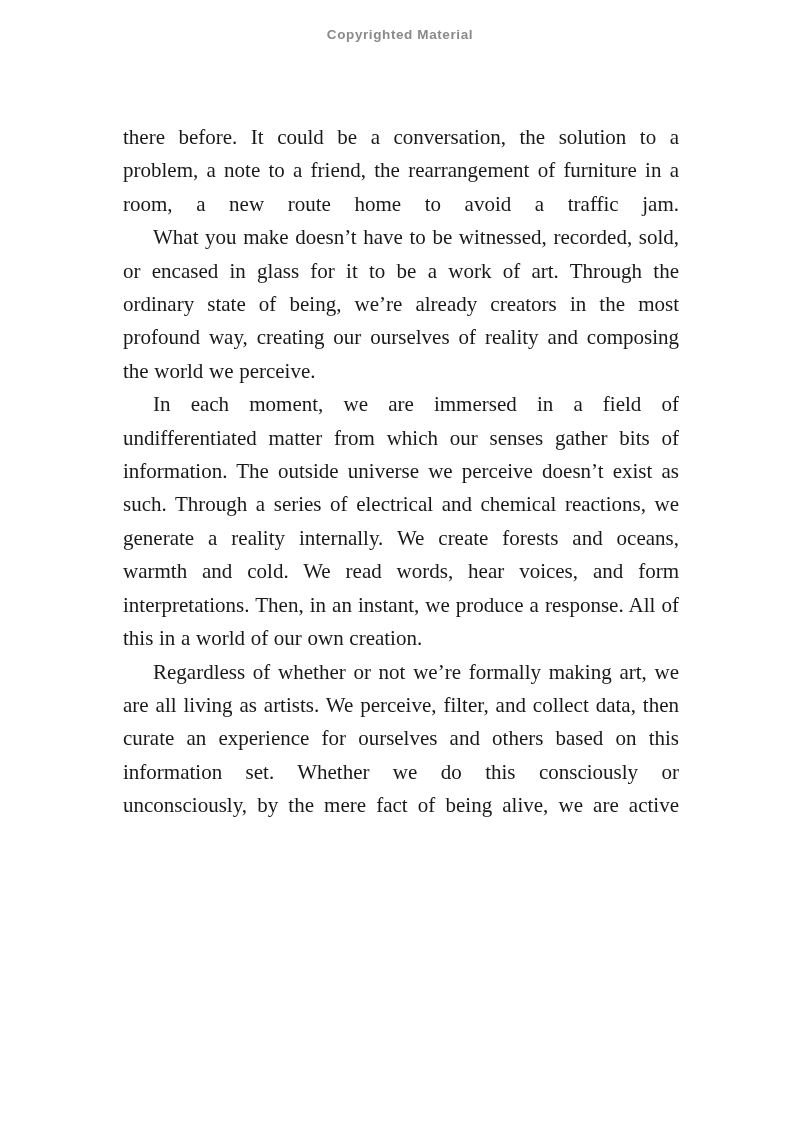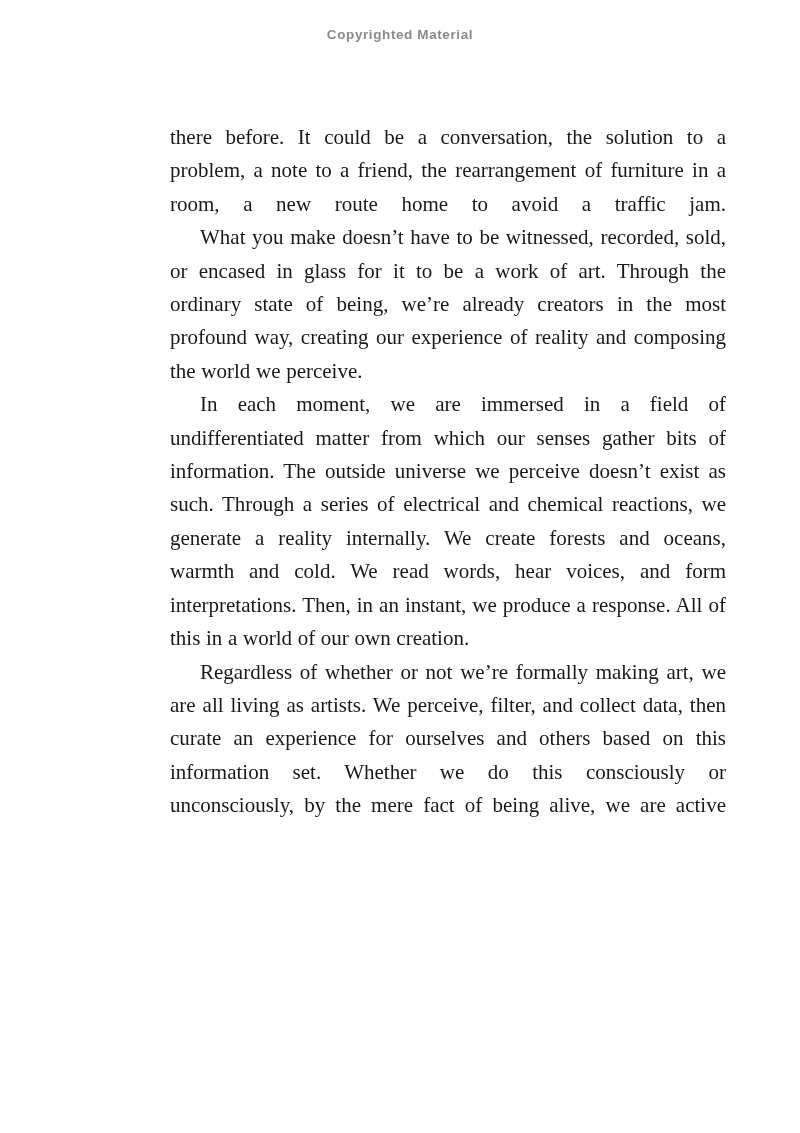--- a/index.html
+++ b/index.html
@@ -32,21 +32,20 @@
   }
   .watermark--top { top: 27px; }
   .watermark--bottom { top: 1090px; }
 
   
   .textblock {
     position: absolute;
     left: 123px;
     top: 121px;
     width: 556px;
-    margin-left: 47px;
   }
 
   .para {
     margin: 0;
     font-family: "Liberation Serif", "DejaVu Serif", serif;
     font-size: 21px;
     line-height: 33.4px;
     color: #191919;
     text-align: justify;
     text-justify: inter-word;
@@ -82,21 +81,21 @@
 <body>
 
 <div class="page">
 
   <div class="watermark watermark--top">Copyrighted Material</div>
 
   <div class="textblock">
 
     <p class="para para--flush para--stretch-last">there before. It could be a conversation, the solution to a problem, a note to a friend, the rearrangement of furniture in a room, a new route home to avoid a traffic jam.</p>
 
-    <p class="para para--indent">What you make doesn’t have to be witnessed, recorded, sold, or encased in glass for it to be a work of art. Through the ordinary state of being, we’re already creators in the most profound way, creating our experience of reality and composing the world we perceive.</p>
+    <p class="para para--indent">What you make doesn’t have to be witnessed, recorded, sold, or encased in glass for it to be a work of art. Through the ordinary state of being, we’re already creators in the most profound way, creating our ourselves of reality and composing the world we perceive.</p>
 
     <p class="para para--indent">In each moment, we are immersed in a field of undifferentiated matter from which our senses gather bits of information. The outside universe we perceive doesn’t exist as such. Through a series of electrical and chemical reactions, we generate a reality internally. We create forests and oceans, warmth and cold. We read words, hear voices, and form interpretations. Then, in an instant, we produce a response. All of this in a world of our own creation.</p>
 
     <p class="para para--indent">Regardless of whether or not we’re formally making art, we are all living as artists. We perceive, filter, and collect data, then curate an experience for ourselves and others based on this information set. Whether we do this consciously or unconsciously, by the mere fact of being alive, we are active participants in the ongoing process of creation.</p>
 
     <div class="section-gap"></div>
 
 
   </div>
 

